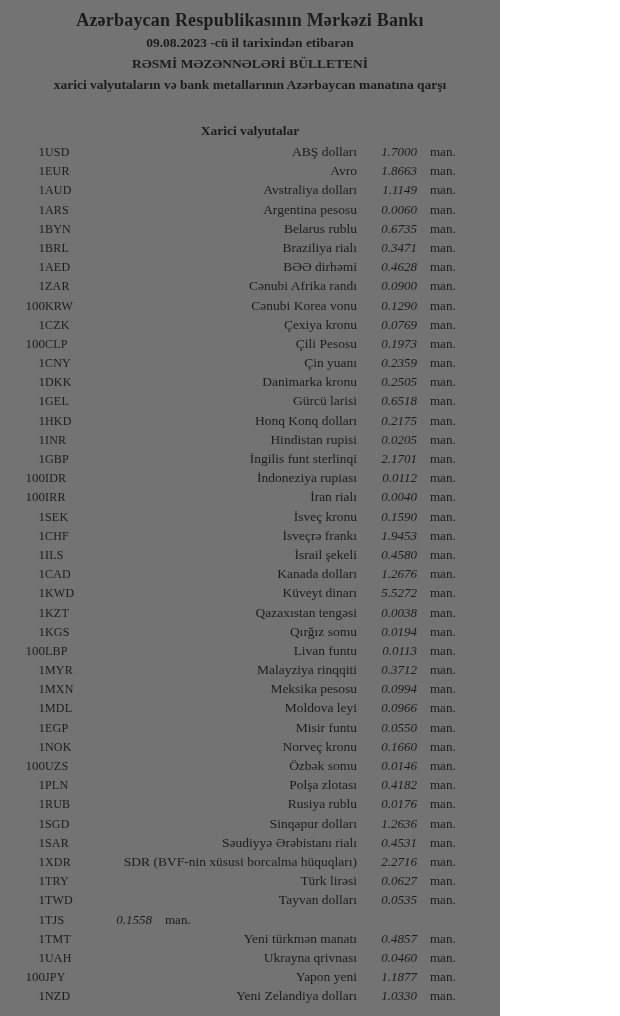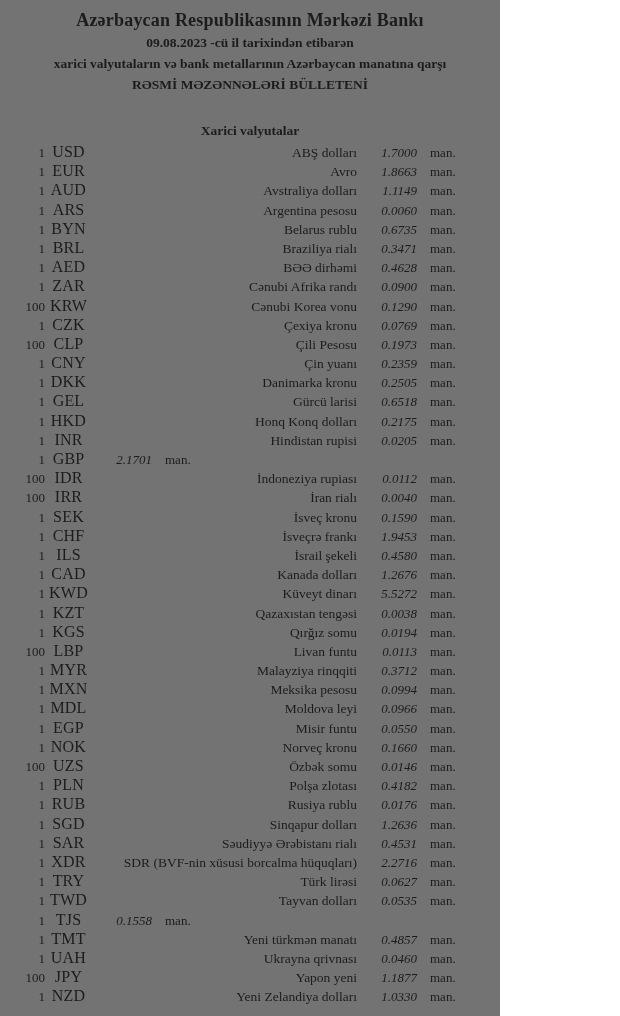--- a/index.html
+++ b/index.html
@@ -51,22 +51,22 @@
     font-size: 13.5px;
   }
   .col-qty {
     width: 45px;
     text-align: right;
     font-size: 13px;
     flex: 0 0 auto;
   }
   .col-code {
     width: 47px;
-    text-align: center;
-    font-size: 16px;
+    text-align: left;
+    font-size: 12px;
     letter-spacing: 0.2px;
     flex: 0 0 auto;
   }
   .col-name {
     flex: 1 1 auto;
     text-align: right;
     white-space: nowrap;
     overflow: hidden;
   }
   .col-rate {
@@ -86,22 +86,22 @@
     flex: 0 0 auto;
   }
 </style>
 </head>
 <body>
 
 <div class="page">
   <div class="header">
     <div class="h-title">Azərbaycan Respublikasının Mərkəzi Bankı</div>
     <div class="h-line">09.08.2023 -cü il tarixindən etibarən</div>
+    <div class="h-line">RƏSMİ MƏZƏNNƏLƏRİ BÜLLETENİ</div>
     <div class="h-line">xarici valyutaların və bank metallarının Azərbaycan manatına qarşı</div>
-    <div class="h-line">RƏSMİ MƏZƏNNƏLƏRİ BÜLLETENİ</div>
   </div>
 
   <div class="section-title">Xarici valyutalar</div>
 
   <div class="rates-table">
       <div class="row">
     <span class="col-qty">1</span>
     <span class="col-code">USD</span>
     <span class="col-name">ABŞ dolları</span>
     <span class="col-rate">1.7000</span>
@@ -208,20 +208,21 @@
       <div class="row">
     <span class="col-qty">1</span>
     <span class="col-code">INR</span>
     <span class="col-name">Hindistan rupisi</span>
     <span class="col-rate">0.0205</span>
     <span class="col-unit">man.</span>
   </div>
       <div class="row">
     <span class="col-qty">1</span>
     <span class="col-code">GBP</span>
+    <span class="col-name">İngilis funt sterlinqi</span>
     <span class="col-rate">2.1701</span>
     <span class="col-unit">man.</span>
   </div>
       <div class="row">
     <span class="col-qty">100</span>
     <span class="col-code">IDR</span>
     <span class="col-name">İndoneziya rupiası</span>
     <span class="col-rate">0.0112</span>
     <span class="col-unit">man.</span>
   </div>

